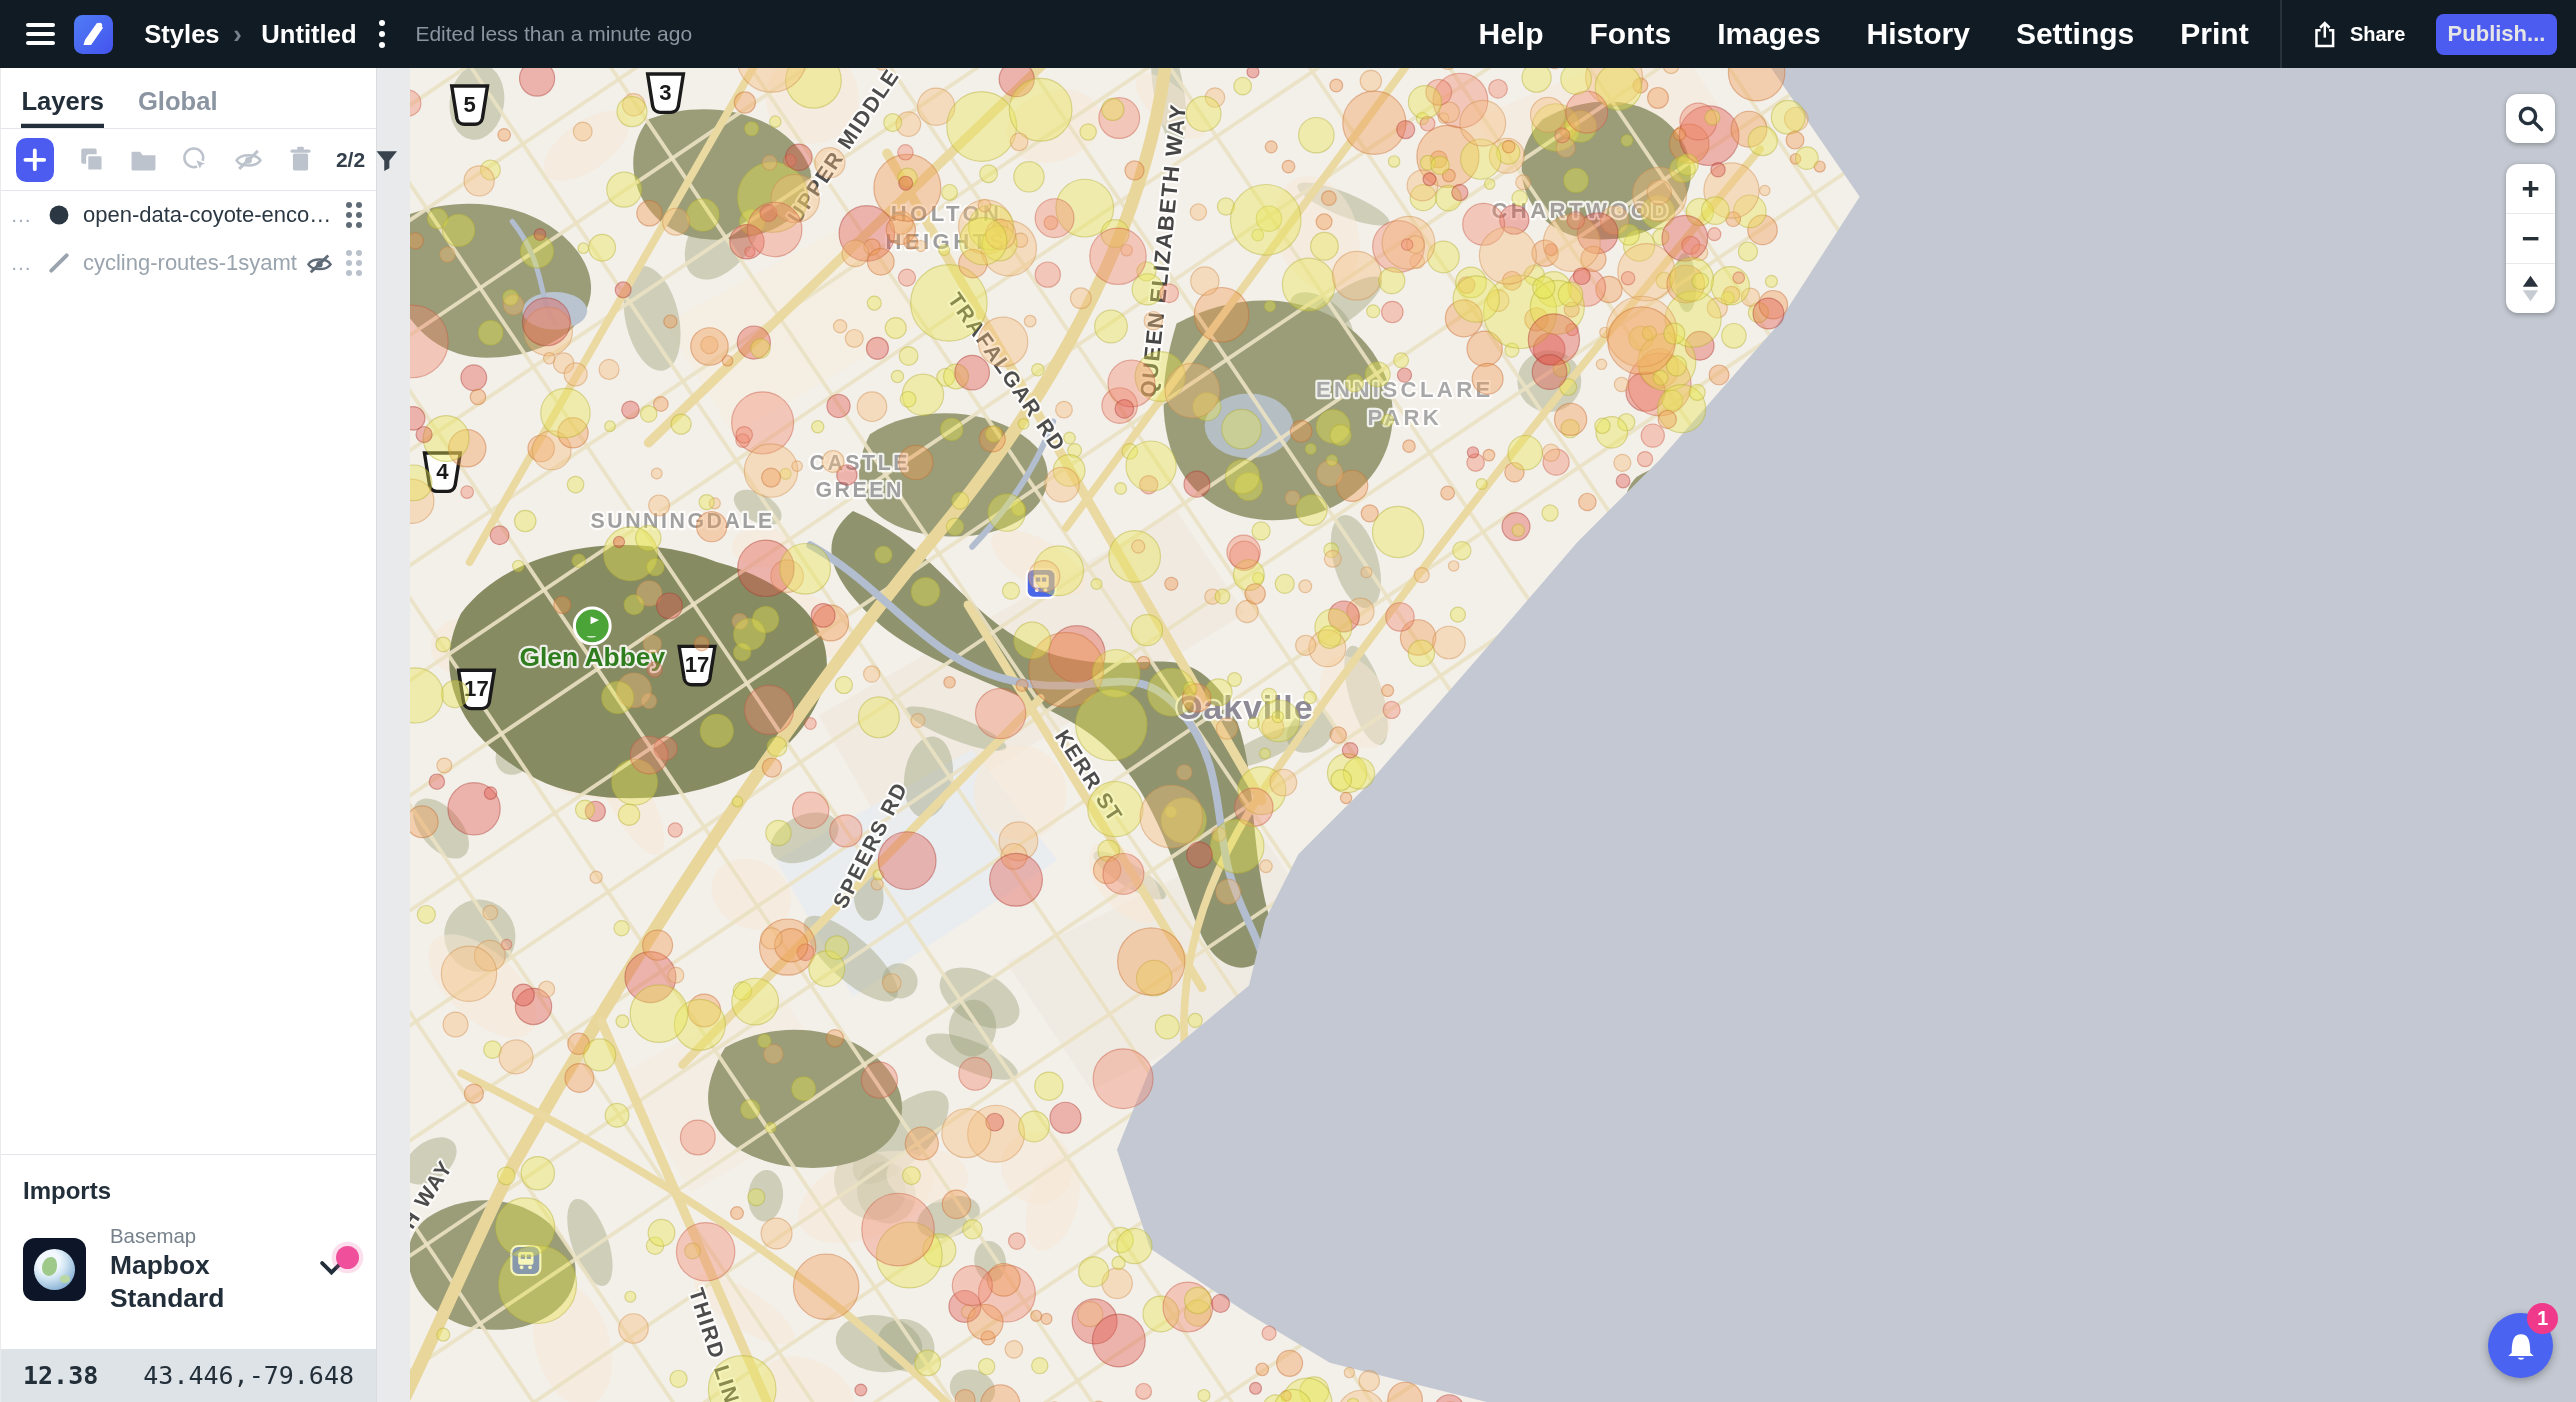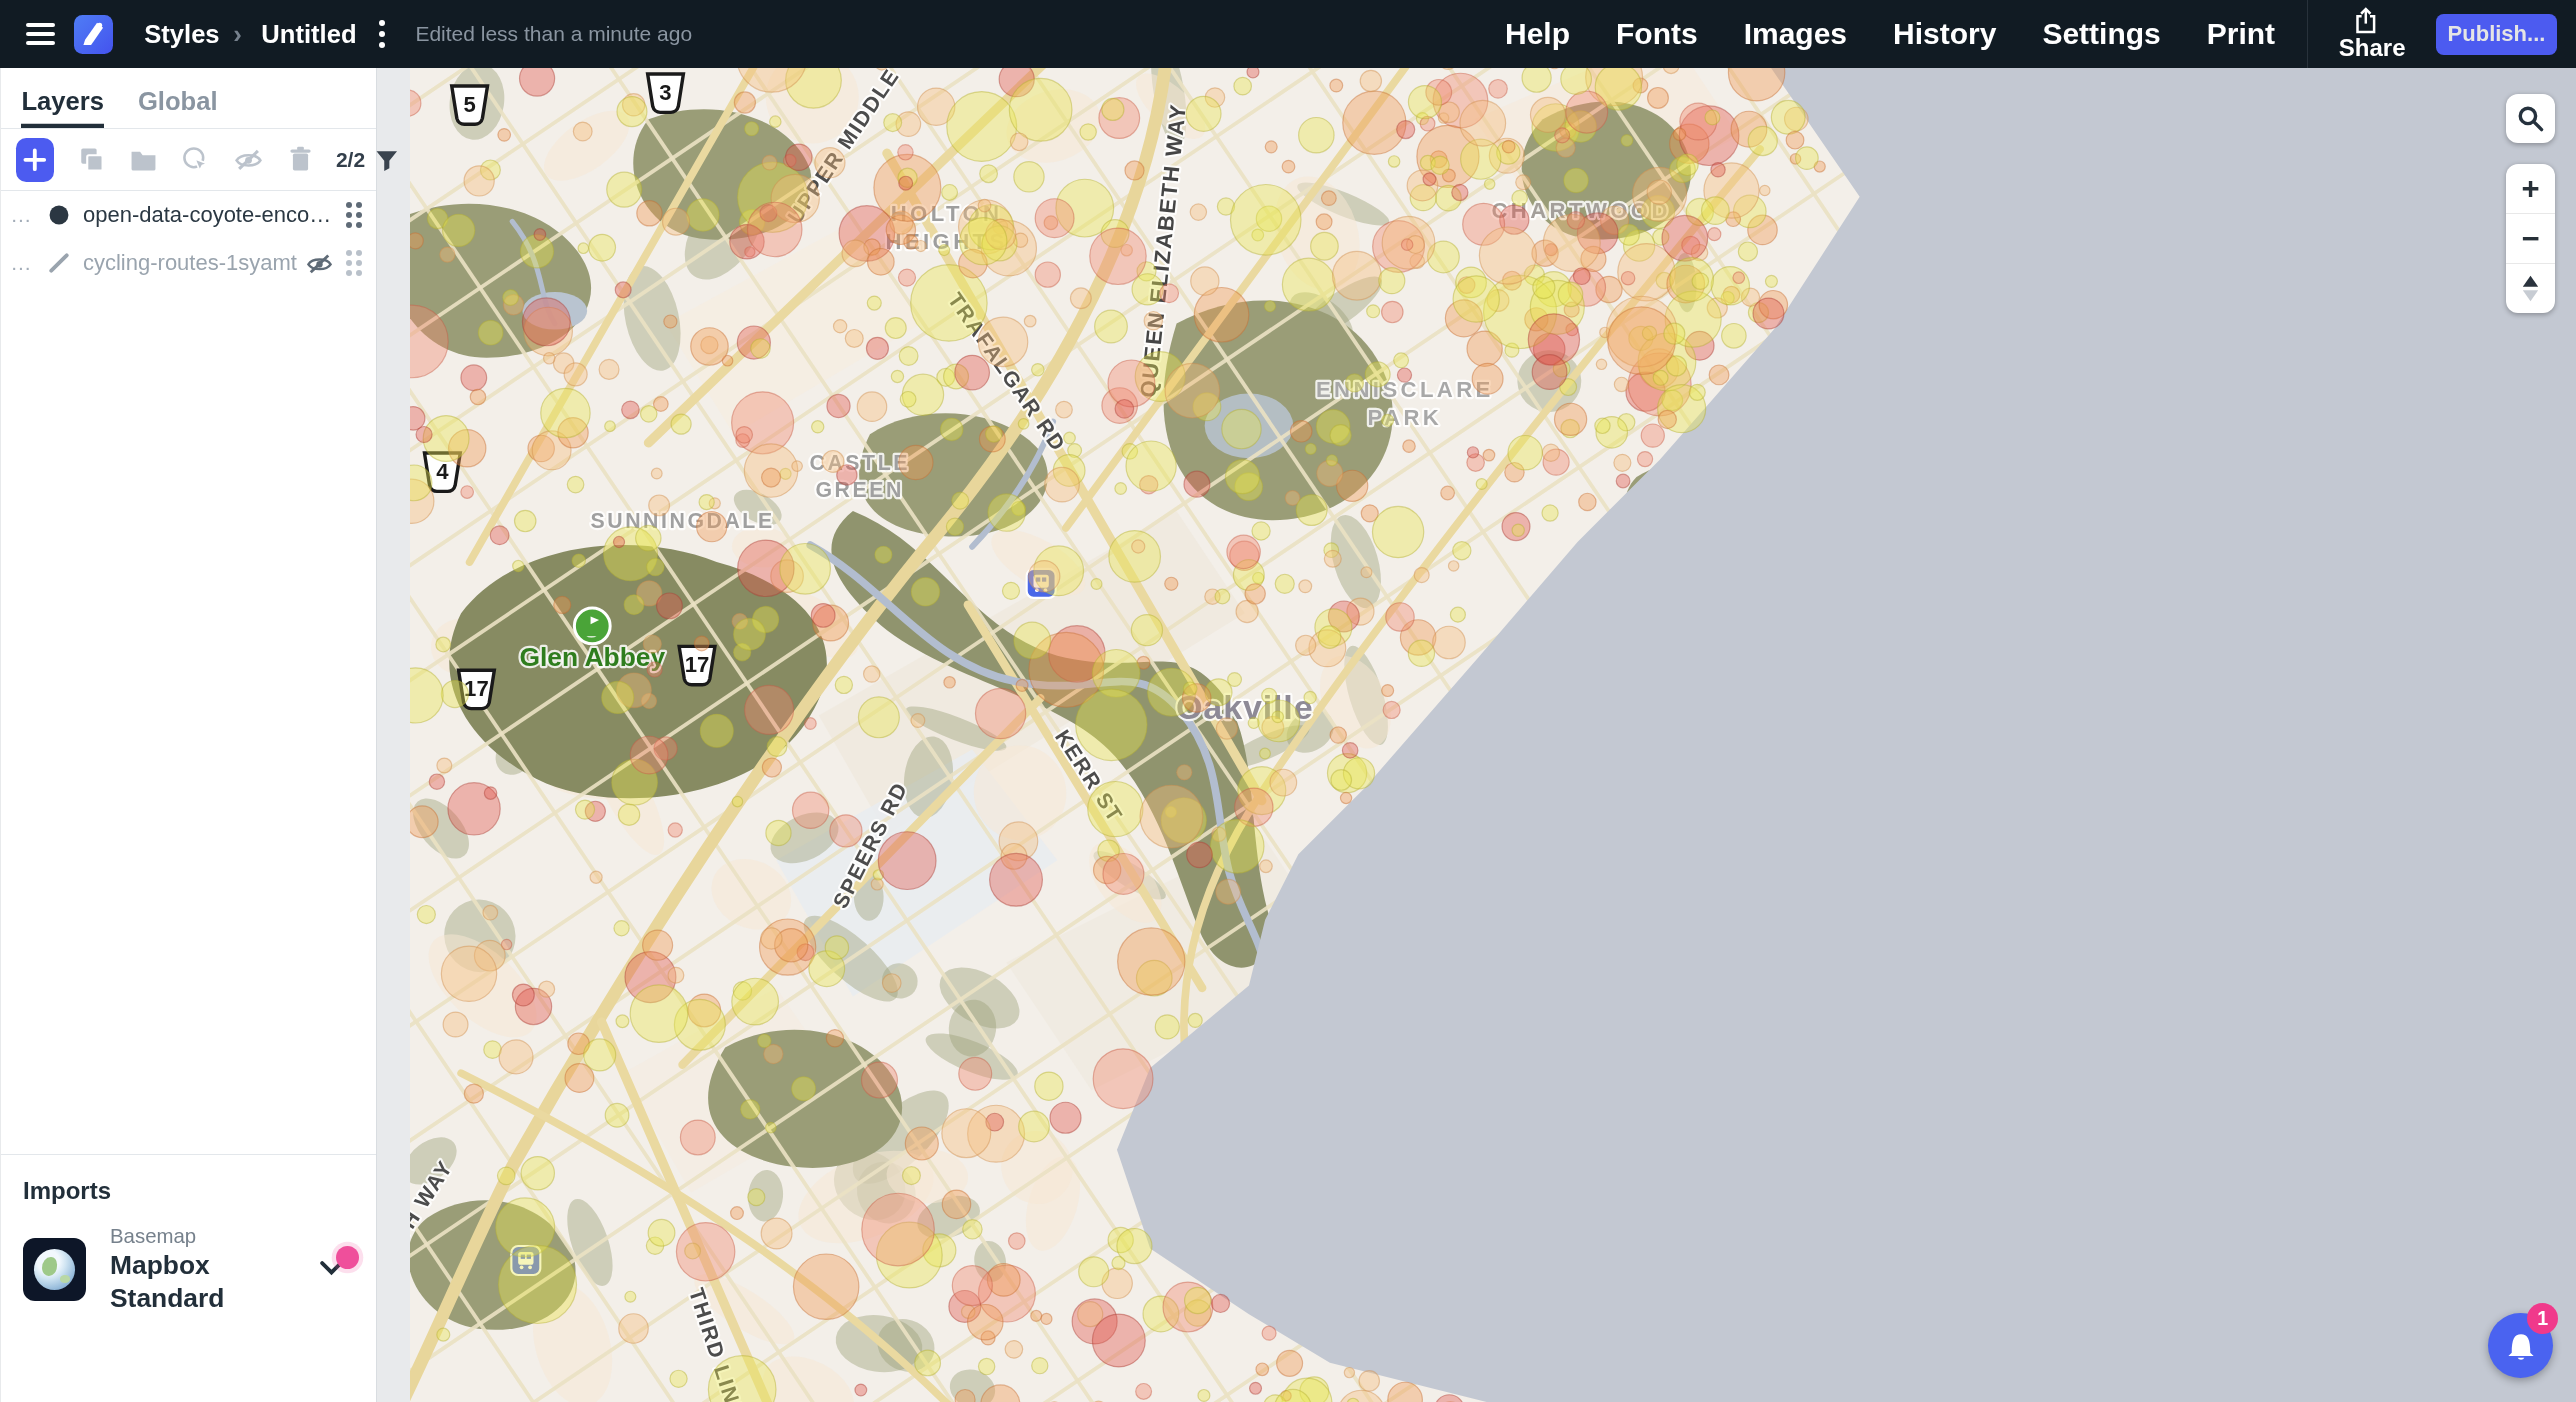--- a/index.html
+++ b/index.html
@@ -13,21 +13,21 @@
   .logo{width:39px;height:39px;border-radius:8.5px;margin-left:19px;background:linear-gradient(135deg,#4f7df5,#4453ee);display:flex;align-items:center;justify-content:center;}
   .crumbs{display:flex;align-items:center;margin-left:25.6px;}
   .crumb{color:#fff;font-size:25.6px;font-weight:700;margin-left:6px;}
   .crumb-sep{color:#76818d;font-size:25.6px;margin:0 13.6px;font-weight:700;}
   .kebab{display:flex;flex-direction:column;gap:5.1px;margin-left:17px;padding:5.1px;cursor:pointer;}
   .kebab i{width:6px;height:6px;border-radius:50%;background:#fff;}
   .edited{color:#8a95a1;font-size:21px;margin-left:25.6px;}
   .hnav{margin-left:auto;display:flex;align-items:center;height:100%;}
   .hnav a{color:#fff;font-size:30px;font-weight:600;margin:8px 23px;text-decoration:none;cursor:pointer;text-align:center;}
   .hdiv{width:1.7px;height:68px;background:#28323b;margin:0 8.5px;}
-  .share{display:flex;align-items:center;color:#fff;font-size:24px;font-weight:600;margin:0 22px;cursor:pointer;flex-direction:column;}
+  .share{display:flex;align-items:center;color:#fff;font-size:20px;font-weight:600;margin:0 22px;cursor:pointer;}
   .share svg{margin-right:12px;}
   .publish{background:#4c5bf0;color:#e5e5e5;font-size:22px;font-weight:700;border:none;border-radius:7.7px;width:121px;height:41px;margin:0 19px 0 8.5px;cursor:pointer;}
 
   
   .sidebar{position:absolute;left:1px;top:68px;width:376px;height:1334px;background:#fff;z-index:40;border-right:0.9px solid #d9dde1;box-sizing:border-box;}
   .tabs{display:flex;align-items:flex-end;height:60px;padding:0 20.4px;border-bottom:1.7px solid #e3e7eb;gap:34px;}
   .tab{font-size:25.6px;font-weight:700;color:#8a95a1;padding-bottom:12px;cursor:pointer;}
   .tab.active{color:#222f3a;box-shadow:inset 0 -4.3px 0 #222f3a;}
   .ltoolbar{display:flex;align-items:center;height:61px;border-bottom:1.7px solid #e3e7eb;padding:0 17px 0 15.3px;}
   .addbtn{width:44px;height:44px;border-radius:10.2px;background:#4c5bf0;border:none;display:flex;align-items:center;justify-content:center;cursor:pointer;}
@@ -232,20 +232,24 @@
         </div>
         <div class="imp-chev">
           <svg width="29" height="20.4" viewBox="0 0 34 24" fill="none" stroke="#222f3a" stroke-width="4.5" stroke-linecap="round">
               <path d="M6,6 L17,17 L28,6"></path>
             </svg>
           <span class="pinkdot"></span>
         </div>
       </div>
     </div>
 
+    <div class="statusbar">
+      <span class="zoomlvl">12.38</span>
+      <span class="coords">43.446,-79.648</span>
+    </div>
   </div>
 
   <div class="map">
     <svg id="mapsvg" width="2166" height="1334" viewBox="0 0 2543 1566">
       <g>
         <rect x="0" y="0" width="2543" height="1566" fill="#f3efe9"></rect>
         <g id="blocks">
           <polygon points="480,760 900,520 980,640 560,900" fill="#efe8dd" opacity="0.8"></polygon>
           <polygon points="300,300 520,180 600,300 380,430" fill="#f6ecdf" opacity="0.6"></polygon>
           <polygon points="700,1050 1000,900 1100,1050 800,1200" fill="#efe8dd" opacity="0.6"></polygon>

